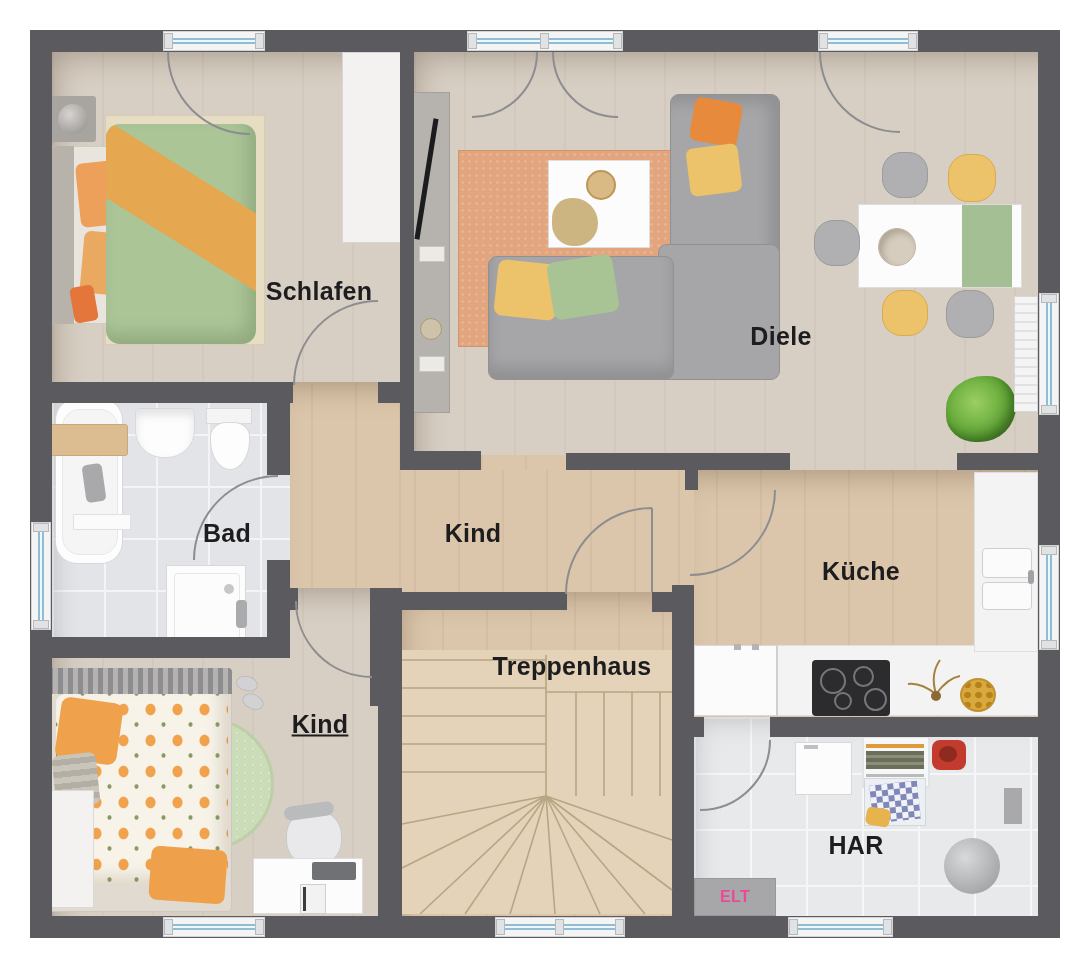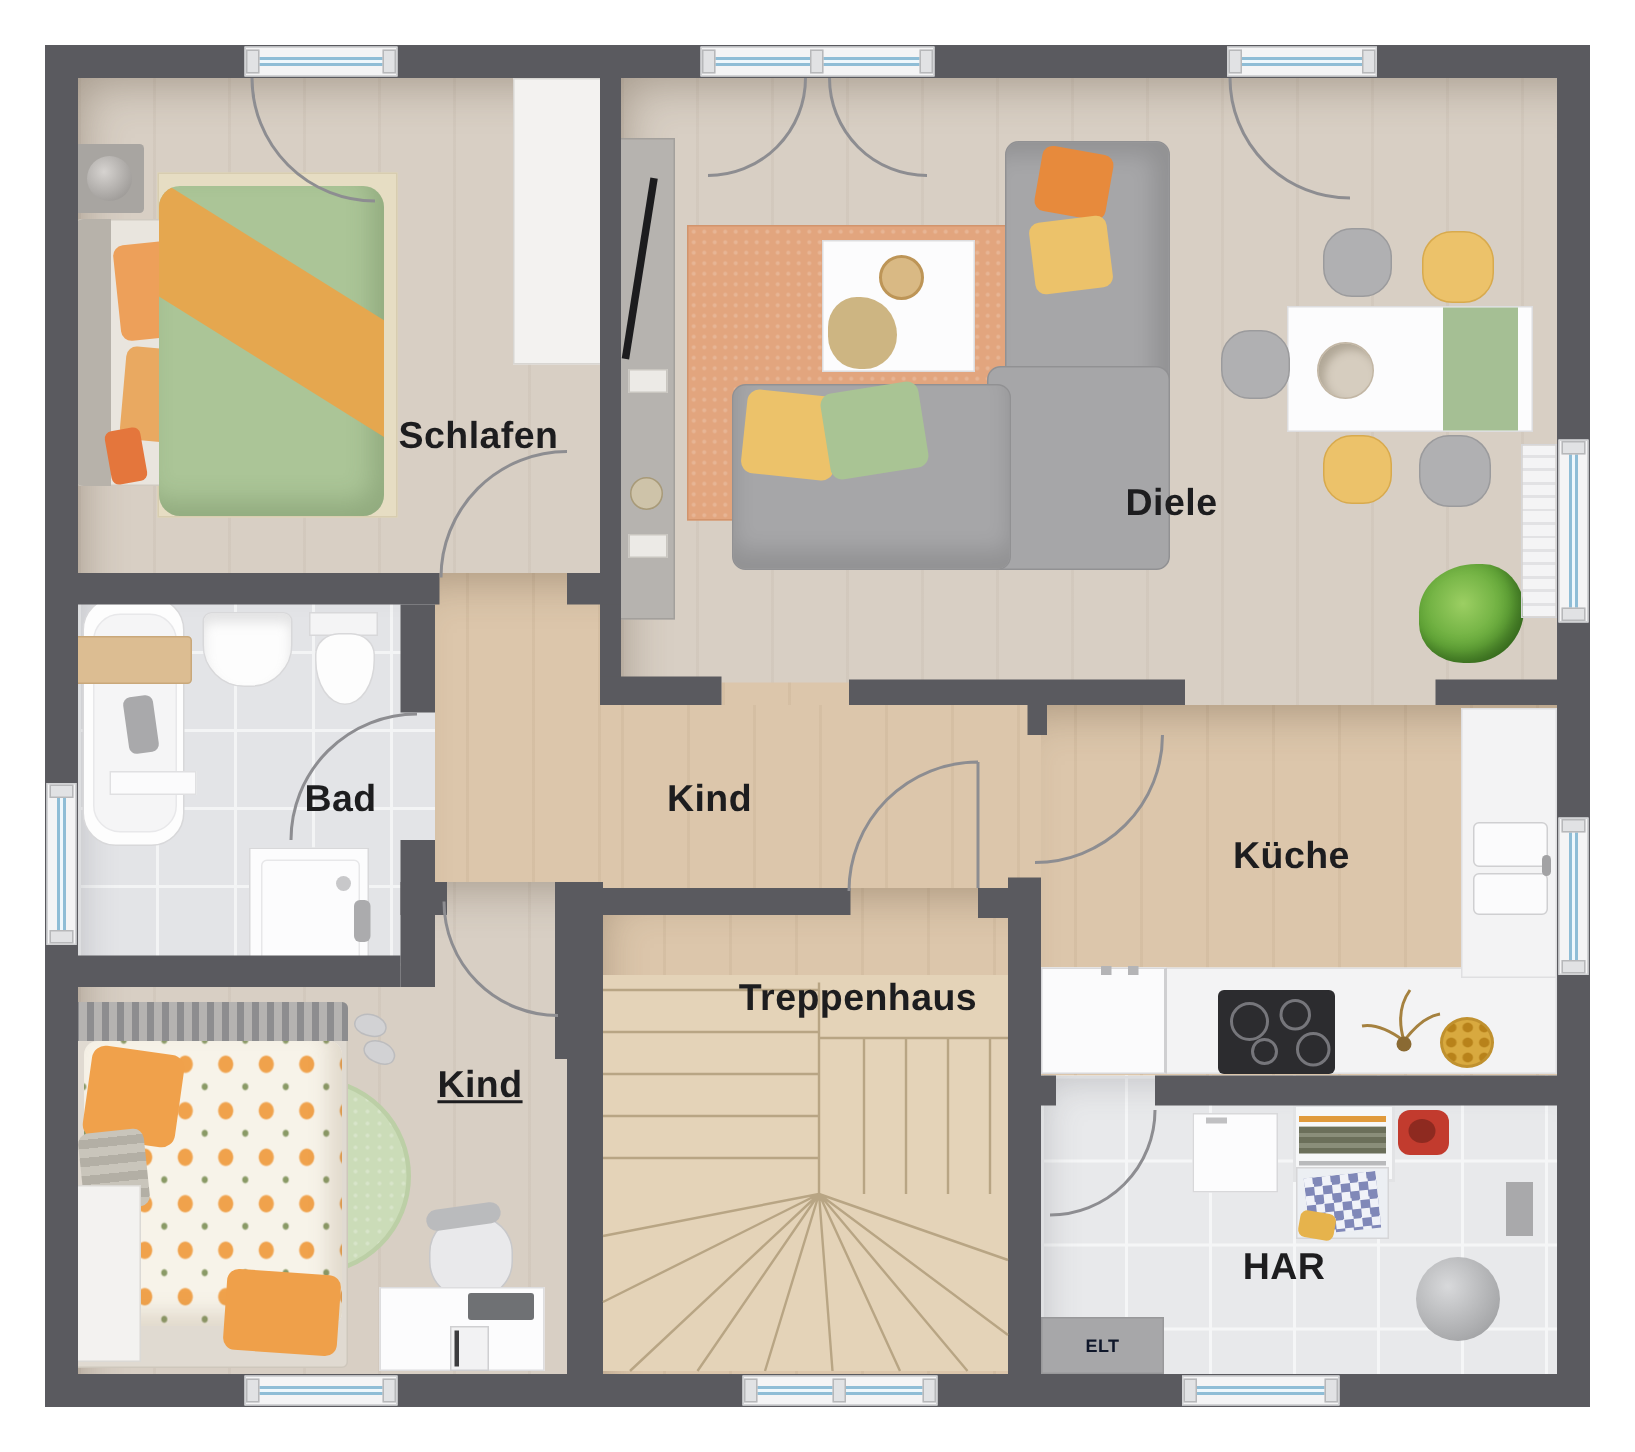--- a/index.html
+++ b/index.html
@@ -37,21 +37,21 @@
   .window.v .glass{top:2px;bottom:2px;left:50%;margin-left:-3px;width:6px;
     background:linear-gradient(90deg,#8fbdd6 0 2px,#eef7fc 2px 4px,#8fbdd6 4px 6px);}
   .window .cap{background:#e1e2e4;border:1px solid #b7b8ba;}
   .window.h .cap{top:1px;bottom:1px;width:9px;}
   .window.h .cap.s{left:0;} .window.h .cap.e{right:0;} .window.h .cap.m{left:50%;margin-left:-5px;}
   .window.v .cap{left:1px;right:1px;height:9px;}
   .window.v .cap.s{top:0;} .window.v .cap.e{bottom:0;}
   #overlay{position:absolute;left:0;top:0;width:1090px;height:968px;z-index:36;pointer-events:none;}
   .rlabel{transform:translate(-50%,-50%);font-weight:600;font-size:25px;line-height:1;
     color:var(--label);letter-spacing:.3px;white-space:nowrap;z-index:60;}
-  .rlabel.small{font-size:12px;color:#0f172a;}
+  .rlabel.small{font-size:16px;color:#ec4899;}
   .wht{background:#fcfcfd;border:1px solid #dddddf;}
   .gry{background:#a9a9ab;}
 </style>
 </head>
 <body>
 
 <div id="plan">
 
   <div class="room wood shade" style="left:52px;top:52px;width:362px;height:351px;"></div>
   <div class="room wood shade" style="left:414px;top:52px;width:624px;height:418px;"></div>

